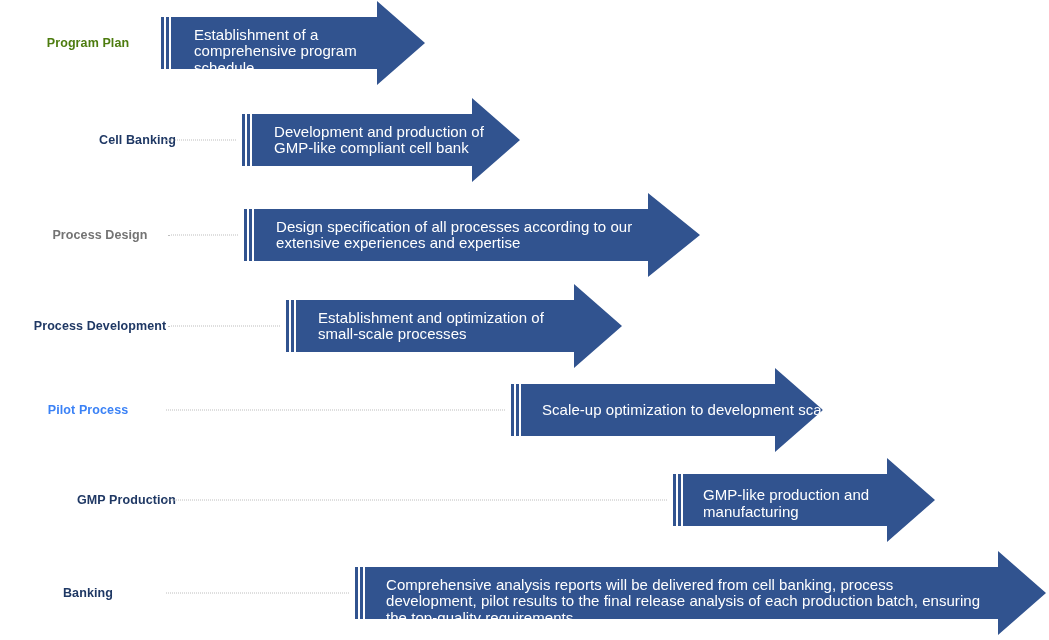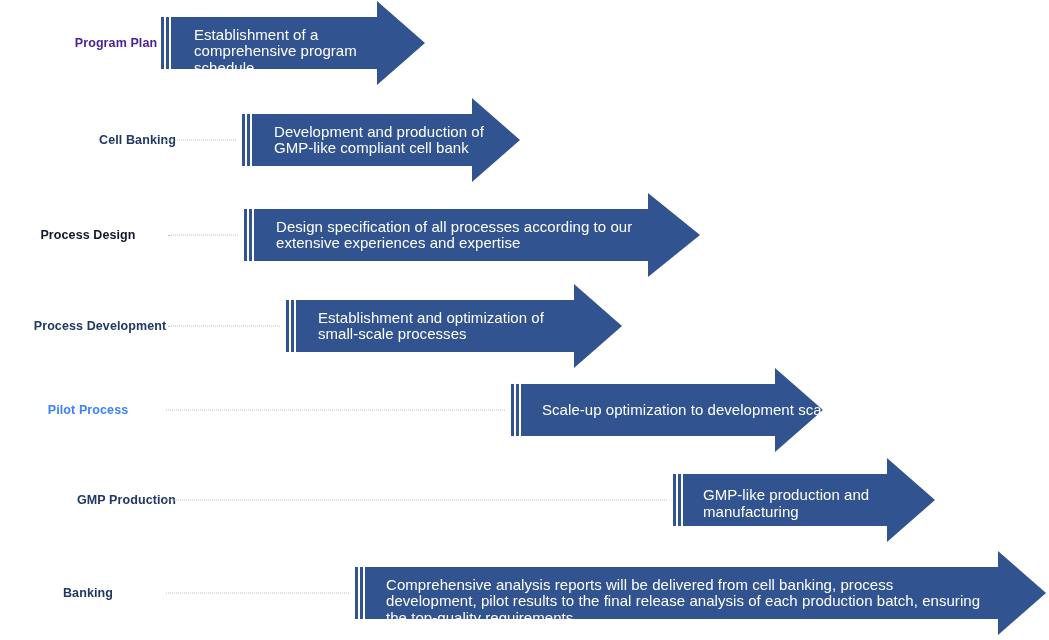--- a/index.html
+++ b/index.html
@@ -63,21 +63,21 @@
   }
   .arrow-text.one-line {
     white-space: nowrap;
   }
 </style>
 </head>
 <body>
 
 <div id="stage">
     <div class="row">
-      <div class="stage-label" style="left: 0px; width: 176px; top: 43px; color: #4c1d95; padding-left: 28px;">Program Plan</div>
+      <div class="stage-label" style="left: 0px; width: 176px; top: 43px; color: #4d7c0f;">Program Plan</div>
       <div class="arrow-group" style="left: 161px; top: 43px; width: 264px; height: 84px;">
         <svg class="arrow-svg" width="264" height="84" viewBox="0 0 264 84">
           <rect x="0" y="16" width="3" height="52" fill="#31538F"></rect>
           <rect x="5" y="16" width="3" height="52" fill="#31538F"></rect>
           <polygon points="10,16 216,16 216,0 264,42 216,84 216,68 10,68" fill="#31538F"></polygon>
         </svg>
       </div>
       <div class="arrow-text" style="color: rgb(255, 255, 255); left: 194px; width: 200px; top: 26.5px;">Establishment of a comprehensive program schedule</div>
     </div>
     <div class="row">
@@ -86,21 +86,21 @@
       <div class="arrow-group" style="left: 242px; top: 140px; width: 278px; height: 84px;">
         <svg class="arrow-svg" width="278" height="84" viewBox="0 0 278 84">
           <rect x="0" y="16" width="3" height="52" fill="#31538F"></rect>
           <rect x="5" y="16" width="3" height="52" fill="#31538F"></rect>
           <polygon points="10,16 230,16 230,0 278,42 230,84 230,68 10,68" fill="#31538F"></polygon>
         </svg>
       </div>
       <div class="arrow-text" style="color: rgb(255, 255, 255); left: 274px; width: 210px; top: 123.5px;">Development and production of GMP-like compliant cell bank</div>
     </div>
     <div class="row">
-      <div class="stage-label" style="left: 0px; width: 176px; top: 235px; color: #0f172a;">Process Design</div>
+      <div class="stage-label" style="left: 12px; width: 176px; top: 235px; color: #737373;">Process Design</div>
       <div class="leader" style="left: 168px; width: 70px; top: 235px; border-top-color: rgb(190, 190, 190);"></div>
       <div class="arrow-group" style="left: 244px; top: 235px; width: 456px; height: 84px;">
         <svg class="arrow-svg" width="456" height="84" viewBox="0 0 456 84">
           <rect x="0" y="16" width="3" height="52" fill="#31538F"></rect>
           <rect x="5" y="16" width="3" height="52" fill="#31538F"></rect>
           <polygon points="10,16 404,16 404,0 456,42 404,84 404,68 10,68" fill="#31538F"></polygon>
         </svg>
       </div>
       <div class="arrow-text" style="color: rgb(255, 255, 255); left: 276px; width: 375px; top: 218.5px;">Design specification of all processes according to our extensive experiences and expertise</div>
     </div>

